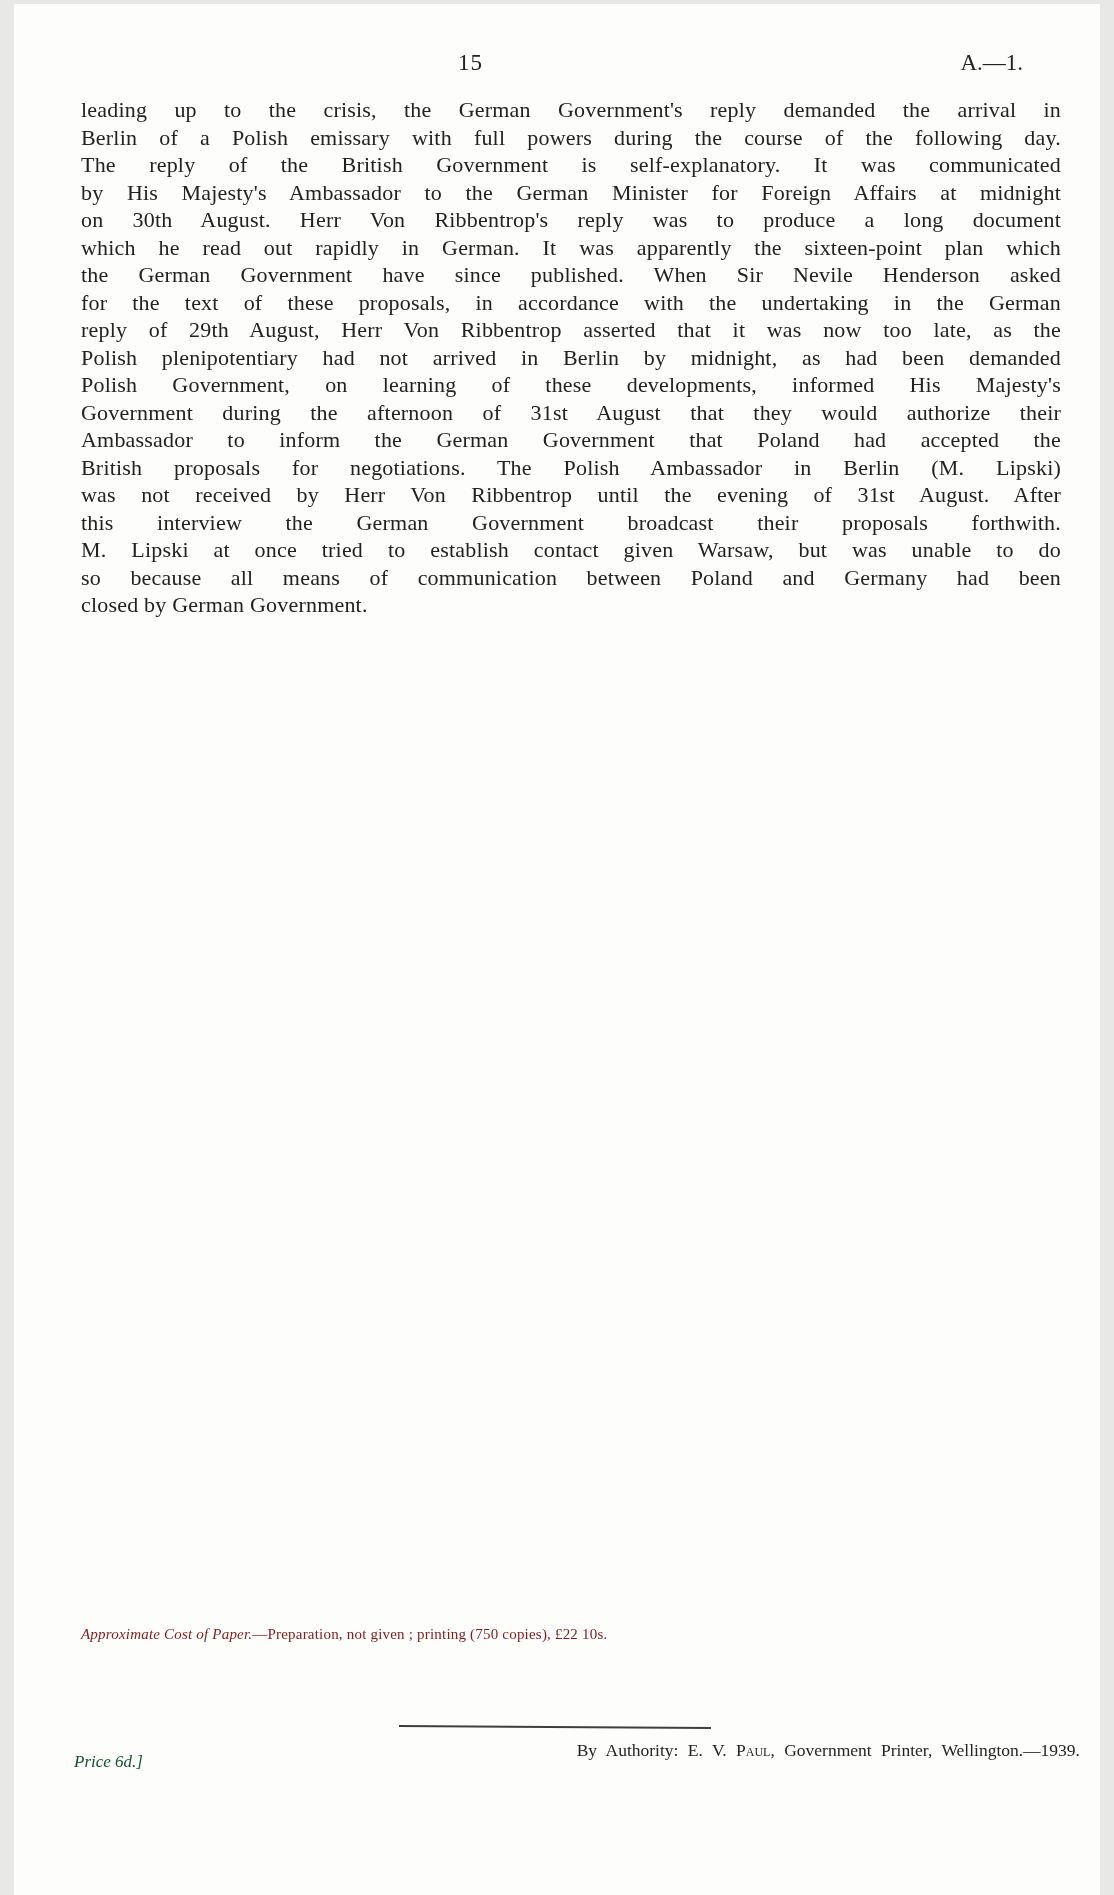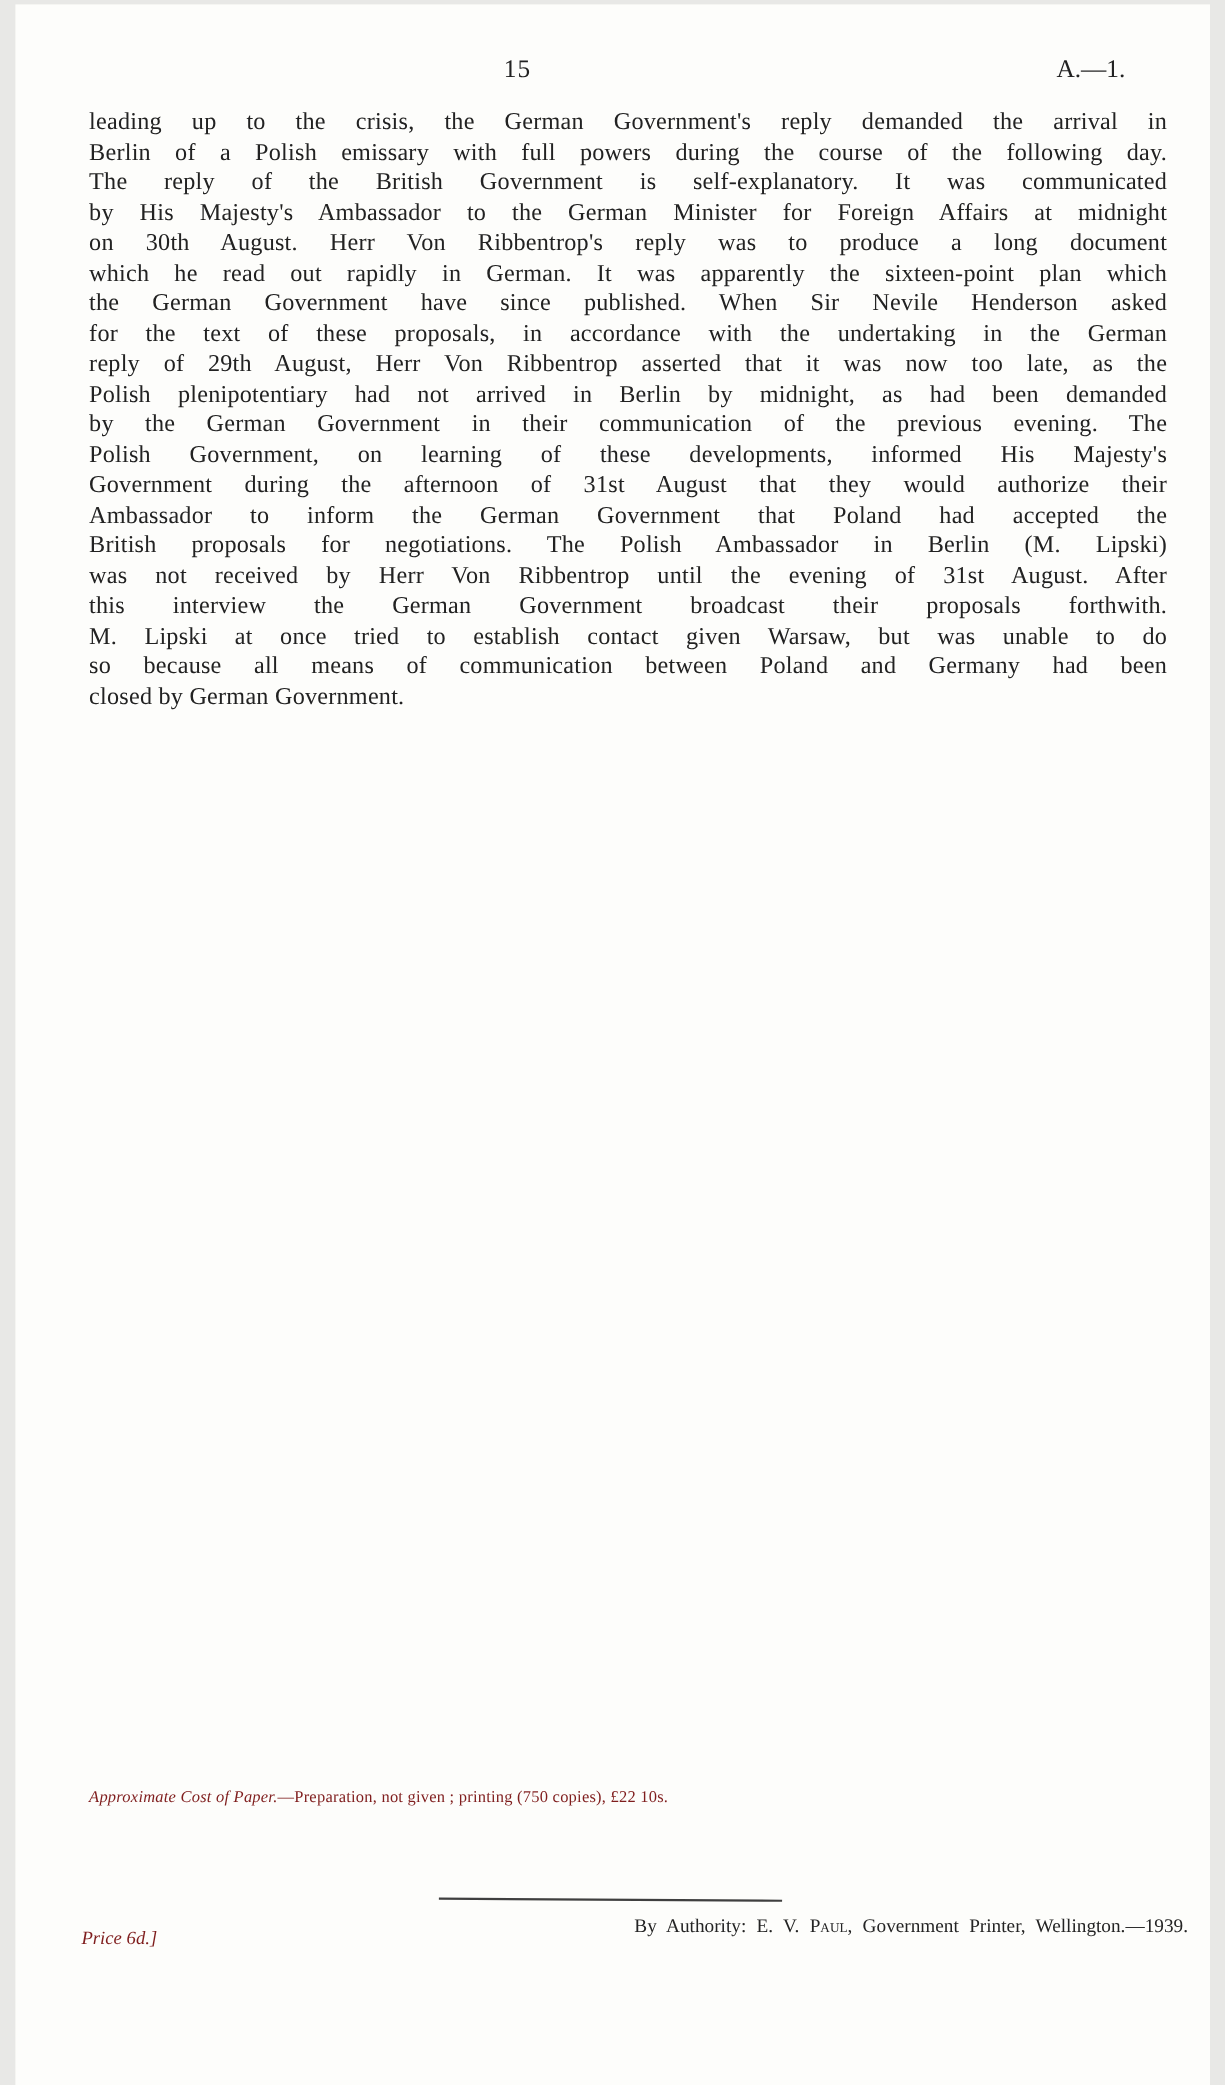--- a/index.html
+++ b/index.html
@@ -78,21 +78,21 @@
   }
   .authority-line .printer-name {
     font-variant: small-caps;
   }
   .price-note {
     position: absolute;
     top: 1748px;
     left: 60px;
     font-size: 17px;
     font-style: italic;
-    color: #7f1d1d;
+    color: #14532d;
   }
 </style>
 </head>
 <body>
 
 <div class="page">
 
   <span class="page-number">15</span>
 
   <span class="doc-ref">A.—1.</span>
@@ -101,21 +101,20 @@
       <div class="line">leading up to the crisis, the German Government's reply demanded the arrival in</div>
       <div class="line">Berlin of a Polish emissary with full powers during the course of the following day.</div>
       <div class="line">The reply of the British Government is self-explanatory.  It was communicated</div>
       <div class="line">by His Majesty's Ambassador to the German Minister for Foreign Affairs at midnight</div>
       <div class="line">on 30th August.  Herr Von Ribbentrop's reply was to produce a long document</div>
       <div class="line">which he read out rapidly in German.  It was apparently the sixteen-point plan which</div>
       <div class="line">the German Government have since published.  When Sir Nevile Henderson asked</div>
       <div class="line">for the text of these proposals, in accordance with the undertaking in the German</div>
       <div class="line">reply of 29th August, Herr Von Ribbentrop asserted that it was now too late, as the</div>
       <div class="line">Polish plenipotentiary had not arrived in Berlin by midnight, as had been demanded</div>
-      <div class="line">by the German Government in their communication of the previous evening.  The</div>
       <div class="line">Polish Government, on learning of these developments, informed His Majesty's</div>
       <div class="line">Government during the afternoon of 31st August that they would authorize their</div>
       <div class="line">Ambassador to inform the German Government that Poland had accepted the</div>
       <div class="line">British proposals for negotiations.  The Polish Ambassador in Berlin (M. Lipski)</div>
       <div class="line">was not received by Herr Von Ribbentrop until the evening of 31st August.  After</div>
       <div class="line">this interview the German Government broadcast their proposals forthwith.</div>
       <div class="line">M. Lipski at once tried to establish contact given Warsaw, but was unable to do</div>
       <div class="line">so because all means of communication between Poland and Germany had been</div>
       <div class="line last">closed by German Government.</div>
     </main>

